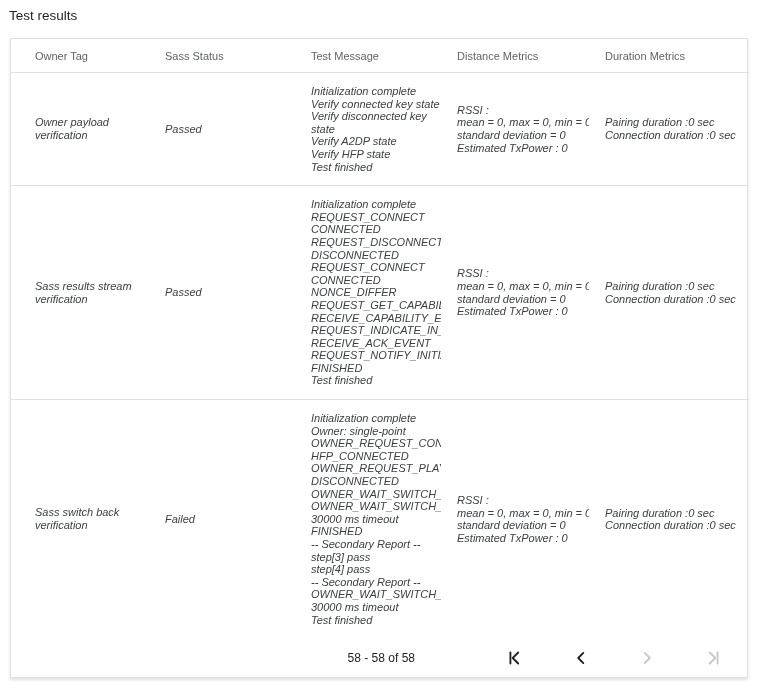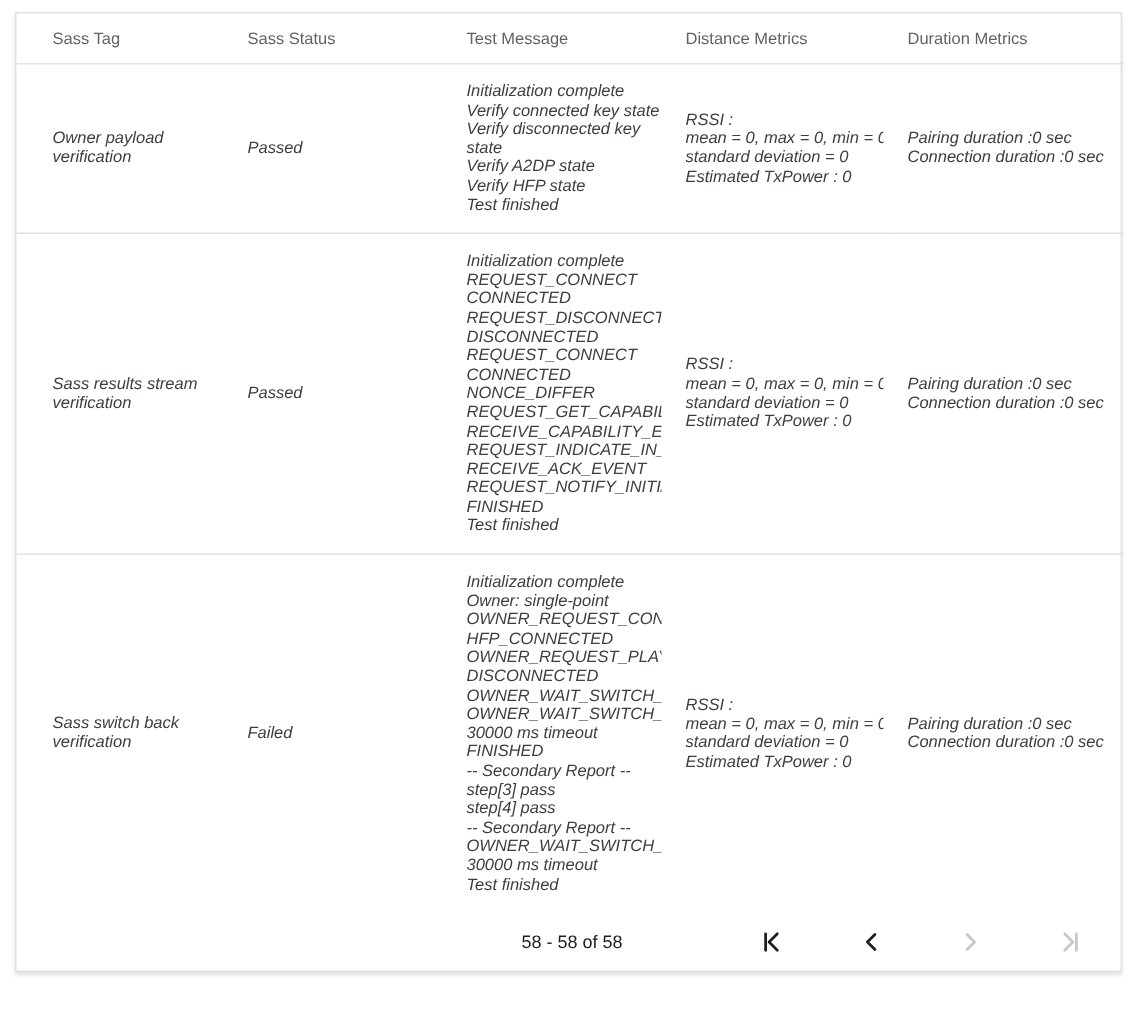--- a/index.html
+++ b/index.html
@@ -91,33 +91,34 @@
     cursor: pointer;
   }
   .pg-btn.first-btn { margin-left: 36px; }
   .pg-btn.disabled { color: #c7c7c7; cursor: default; }
   .pg-btn svg { display: block; }
 </style>
 </head>
 <body>
 
 <div class="page">
+  <h1 class="page-title">Test results</h1>
 
   <div class="card">
     <table class="results">
       <colgroup>
         <col class="c1">
           <col class="c2">
           <col class="c3">
           <col class="c4">
           <col class="c5">
       </colgroup>
       <thead>
         <tr>
-          <th class="first">Sass Tag</th>
+          <th class="first">Owner Tag</th>
           <th>Sass Status</th>
           <th>Test Message</th>
           <th>Distance Metrics</th>
           <th>Duration Metrics</th>
         </tr>
       </thead>
       <tbody>
         <tr class="bordered">
           <td class="first">Owner payload verification</td>
           <td>Passed</td>

